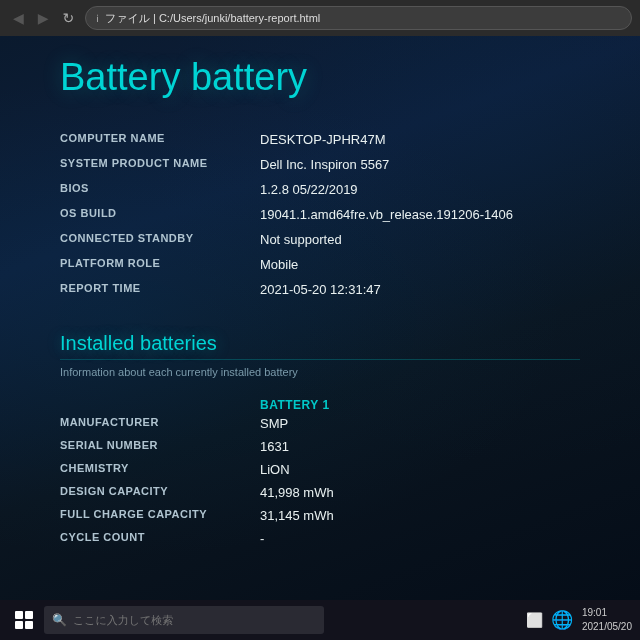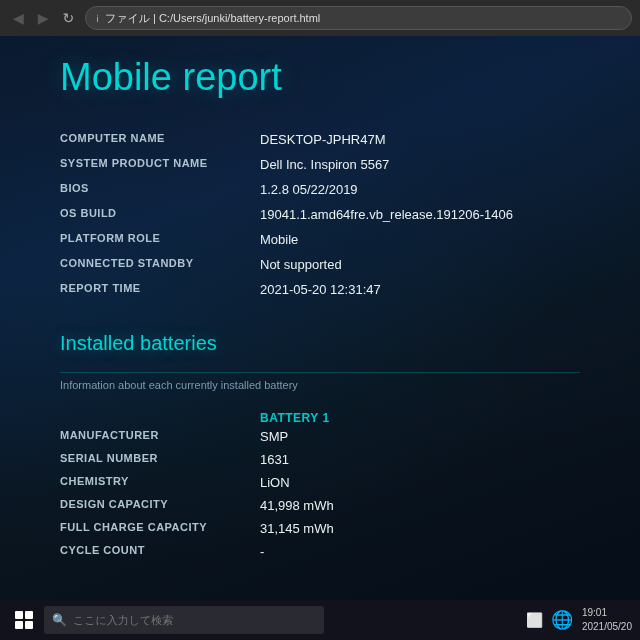--- a/index.html
+++ b/index.html
@@ -192,21 +192,21 @@
     }
 
     
     .section-header {
       color: #00d4d4;
       font-size: 20px;
       font-weight: 300;
       margin-bottom: 6px;
       text-shadow: 0 0 15px rgba(0,200,200,0.4);
       border-bottom: 1px solid rgba(0,180,180,0.3);
-      padding-bottom: 17px;
+      padding-bottom: 4px;
     }
 
     .section-subtitle {
       color: #7a9aaa;
       font-size: 11px;
       margin-bottom: 20px;
     }
 
     
     .battery-section {
@@ -278,47 +278,47 @@
   </div>
   <div class="address-bar">
     <span class="lock-icon">ℹ</span>
     <span class="url-text">ファイル | C:/Users/junki/battery-report.html</span>
   </div>
 </div>
 
 <div class="content-area">
   <div class="page-content">
 
-    <h1 class="page-title">Mobile report</h1>
+    <h1 class="page-title">Battery battery</h1>
 
     <table class="info-table">
       <tbody id="system-info-tbody">
       <tr>
       <td>COMPUTER NAME</td>
       <td>DESKTOP-JPHR47M</td>
     </tr>
           <tr>
       <td>SYSTEM PRODUCT NAME</td>
       <td>Dell Inc. Inspiron 5567</td>
     </tr>
           <tr>
       <td>BIOS</td>
       <td>1.2.8 05/22/2019</td>
     </tr>
           <tr>
       <td>OS BUILD</td>
       <td>19041.1.amd64fre.vb_release.191206-1406</td>
     </tr>
           <tr>
+      <td>CONNECTED STANDBY</td>
+      <td>Not supported</td>
+    </tr>
+          <tr>
       <td>PLATFORM ROLE</td>
       <td>Mobile</td>
-    </tr>
-          <tr>
-      <td>CONNECTED STANDBY</td>
-      <td>Not supported</td>
     </tr>
           <tr>
       <td>REPORT TIME</td>
       <td>2021-05-20   12:31:47</td>
     </tr>
         </tbody>
     </table>
 
     <h2 class="section-header">Installed batteries</h2>
     <p class="section-subtitle">Information about each currently installed battery</p>

